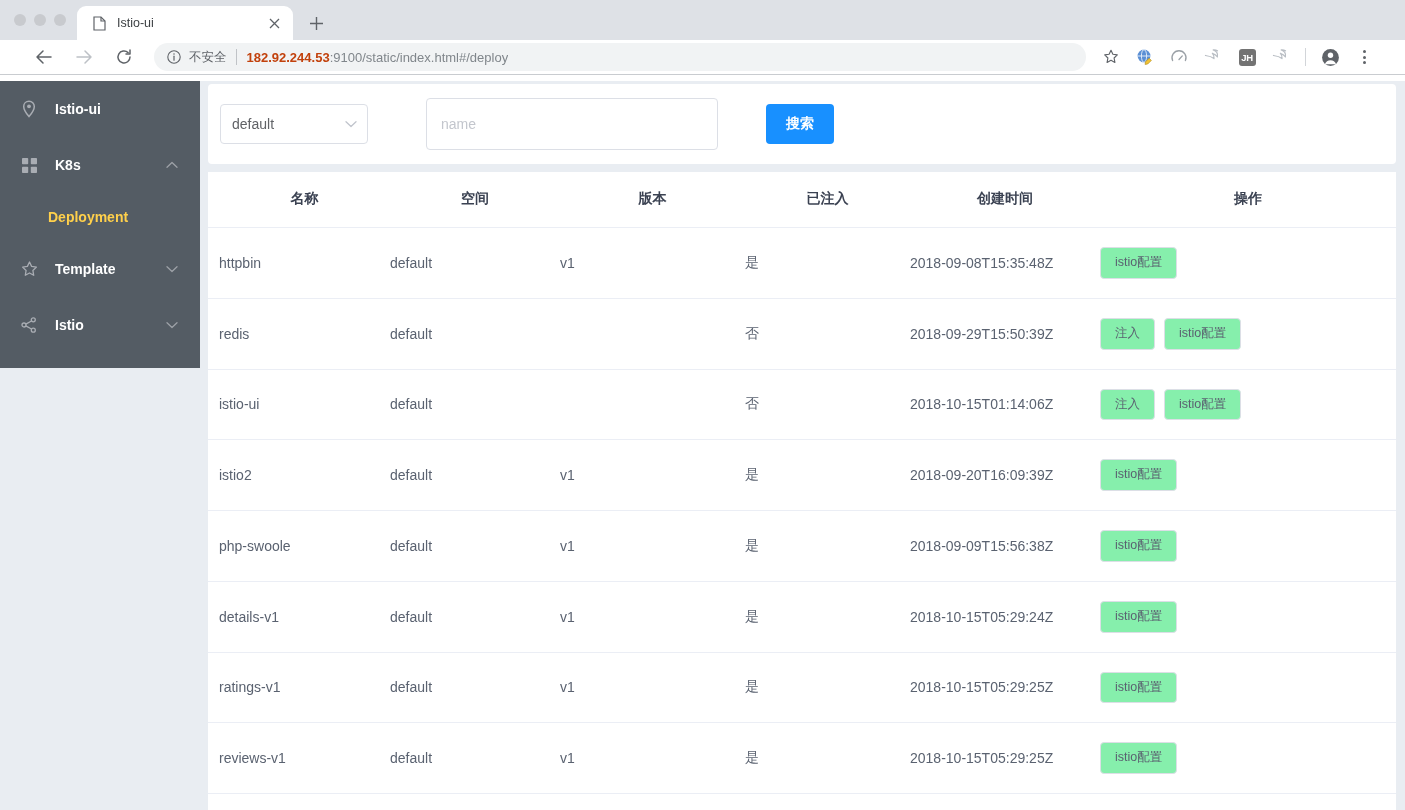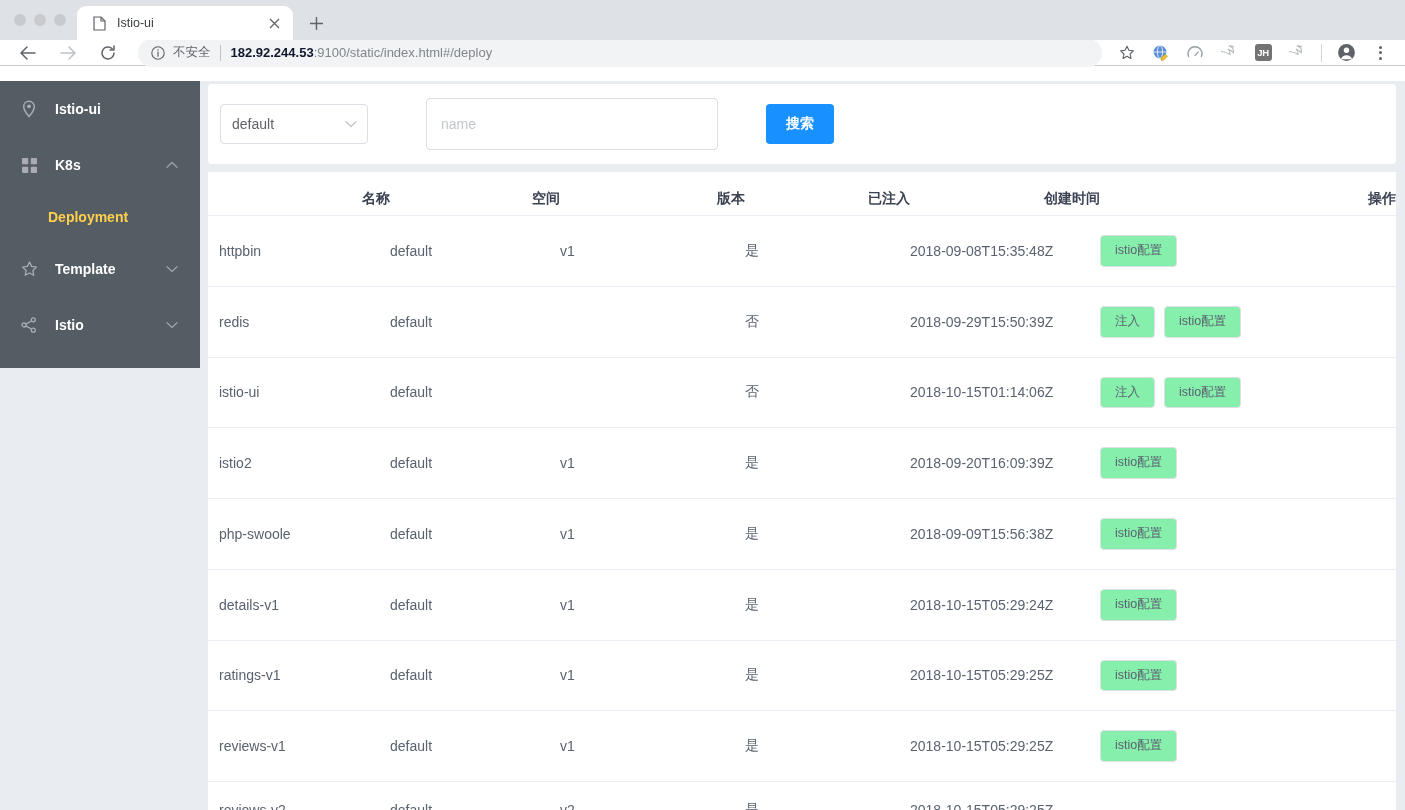--- a/index.html
+++ b/index.html
@@ -60,24 +60,24 @@
   }
   .newtab {
     width: 28px; height: 28px;
     margin-left: 9px; margin-bottom: 3px;
     display: flex; align-items: center; justify-content: center;
     color: #5f6368; font-size: 18px; line-height: 1;
     font-weight: 300;
   }
 
   .toolbar {
-    height: 26px;
+    height: 35px;
     background: #ffffff;
     display: flex; align-items: center;
-    padding: 0 8px;
+    padding: 0 24px;
     border-bottom: 1px solid #c9ccd0;
   }
   .nav-btn {
     width: 30px; height: 30px;
     display: flex; align-items: center; justify-content: center;
     color: #5f6368;
     flex: 0 0 30px;
     margin: 0 5px;
   }
   .nav-btn.disabled { color: #bdc1c6; }
@@ -105,21 +105,21 @@
   }
   .omni-sep {
     width: 1px; height: 16px; background: #c0c3c7;
     margin-right: 10px; flex: 0 0 1px;
   }
   .omni-url {
     font-size: 13px;
     white-space: nowrap; overflow: hidden;
     min-width: 0;
   }
-  .omni-url .host { color: #0f172a; font-weight: 700; }
+  .omni-url .host { color: #c2410c; font-weight: 700; }
   .omni-url .rest { color: #80868b; }
   .tb-icon {
     width: 26px; height: 26px;
     flex: 0 0 26px;
     display: flex; align-items: center; justify-content: center;
     margin: 0 4px;
   }
   .tb-sep { width: 1px; height: 18px; background: #d2d5d9; margin: 0 7px; flex:0 0 1px;}
   .ext-jh {
     width: 17px; height: 17px;
@@ -227,25 +227,25 @@
     font-weight: 700;
   }
 
   .table-card {
     background: #ffffff;
     border-radius: 4px;
     margin-top: 8px;
   }
   table { width: 100%; border-collapse: collapse; table-layout: fixed; }
   thead th {
-    text-align: right;
+    text-align: center;
     font-size: 14px;
     font-weight: 700;
     color: #3b4252;
-    padding: 18px 0 7px 0;
+    padding: 18px 0 19px 0;
     border-bottom: 1px solid #ebeef5;
     background: #fff;
   }
   tbody td {
     font-size: 14px;
     color: #5a6270;
     padding: 19px 0;
     border-bottom: 1px solid #ebeef5;
     vertical-align: middle;
   }

